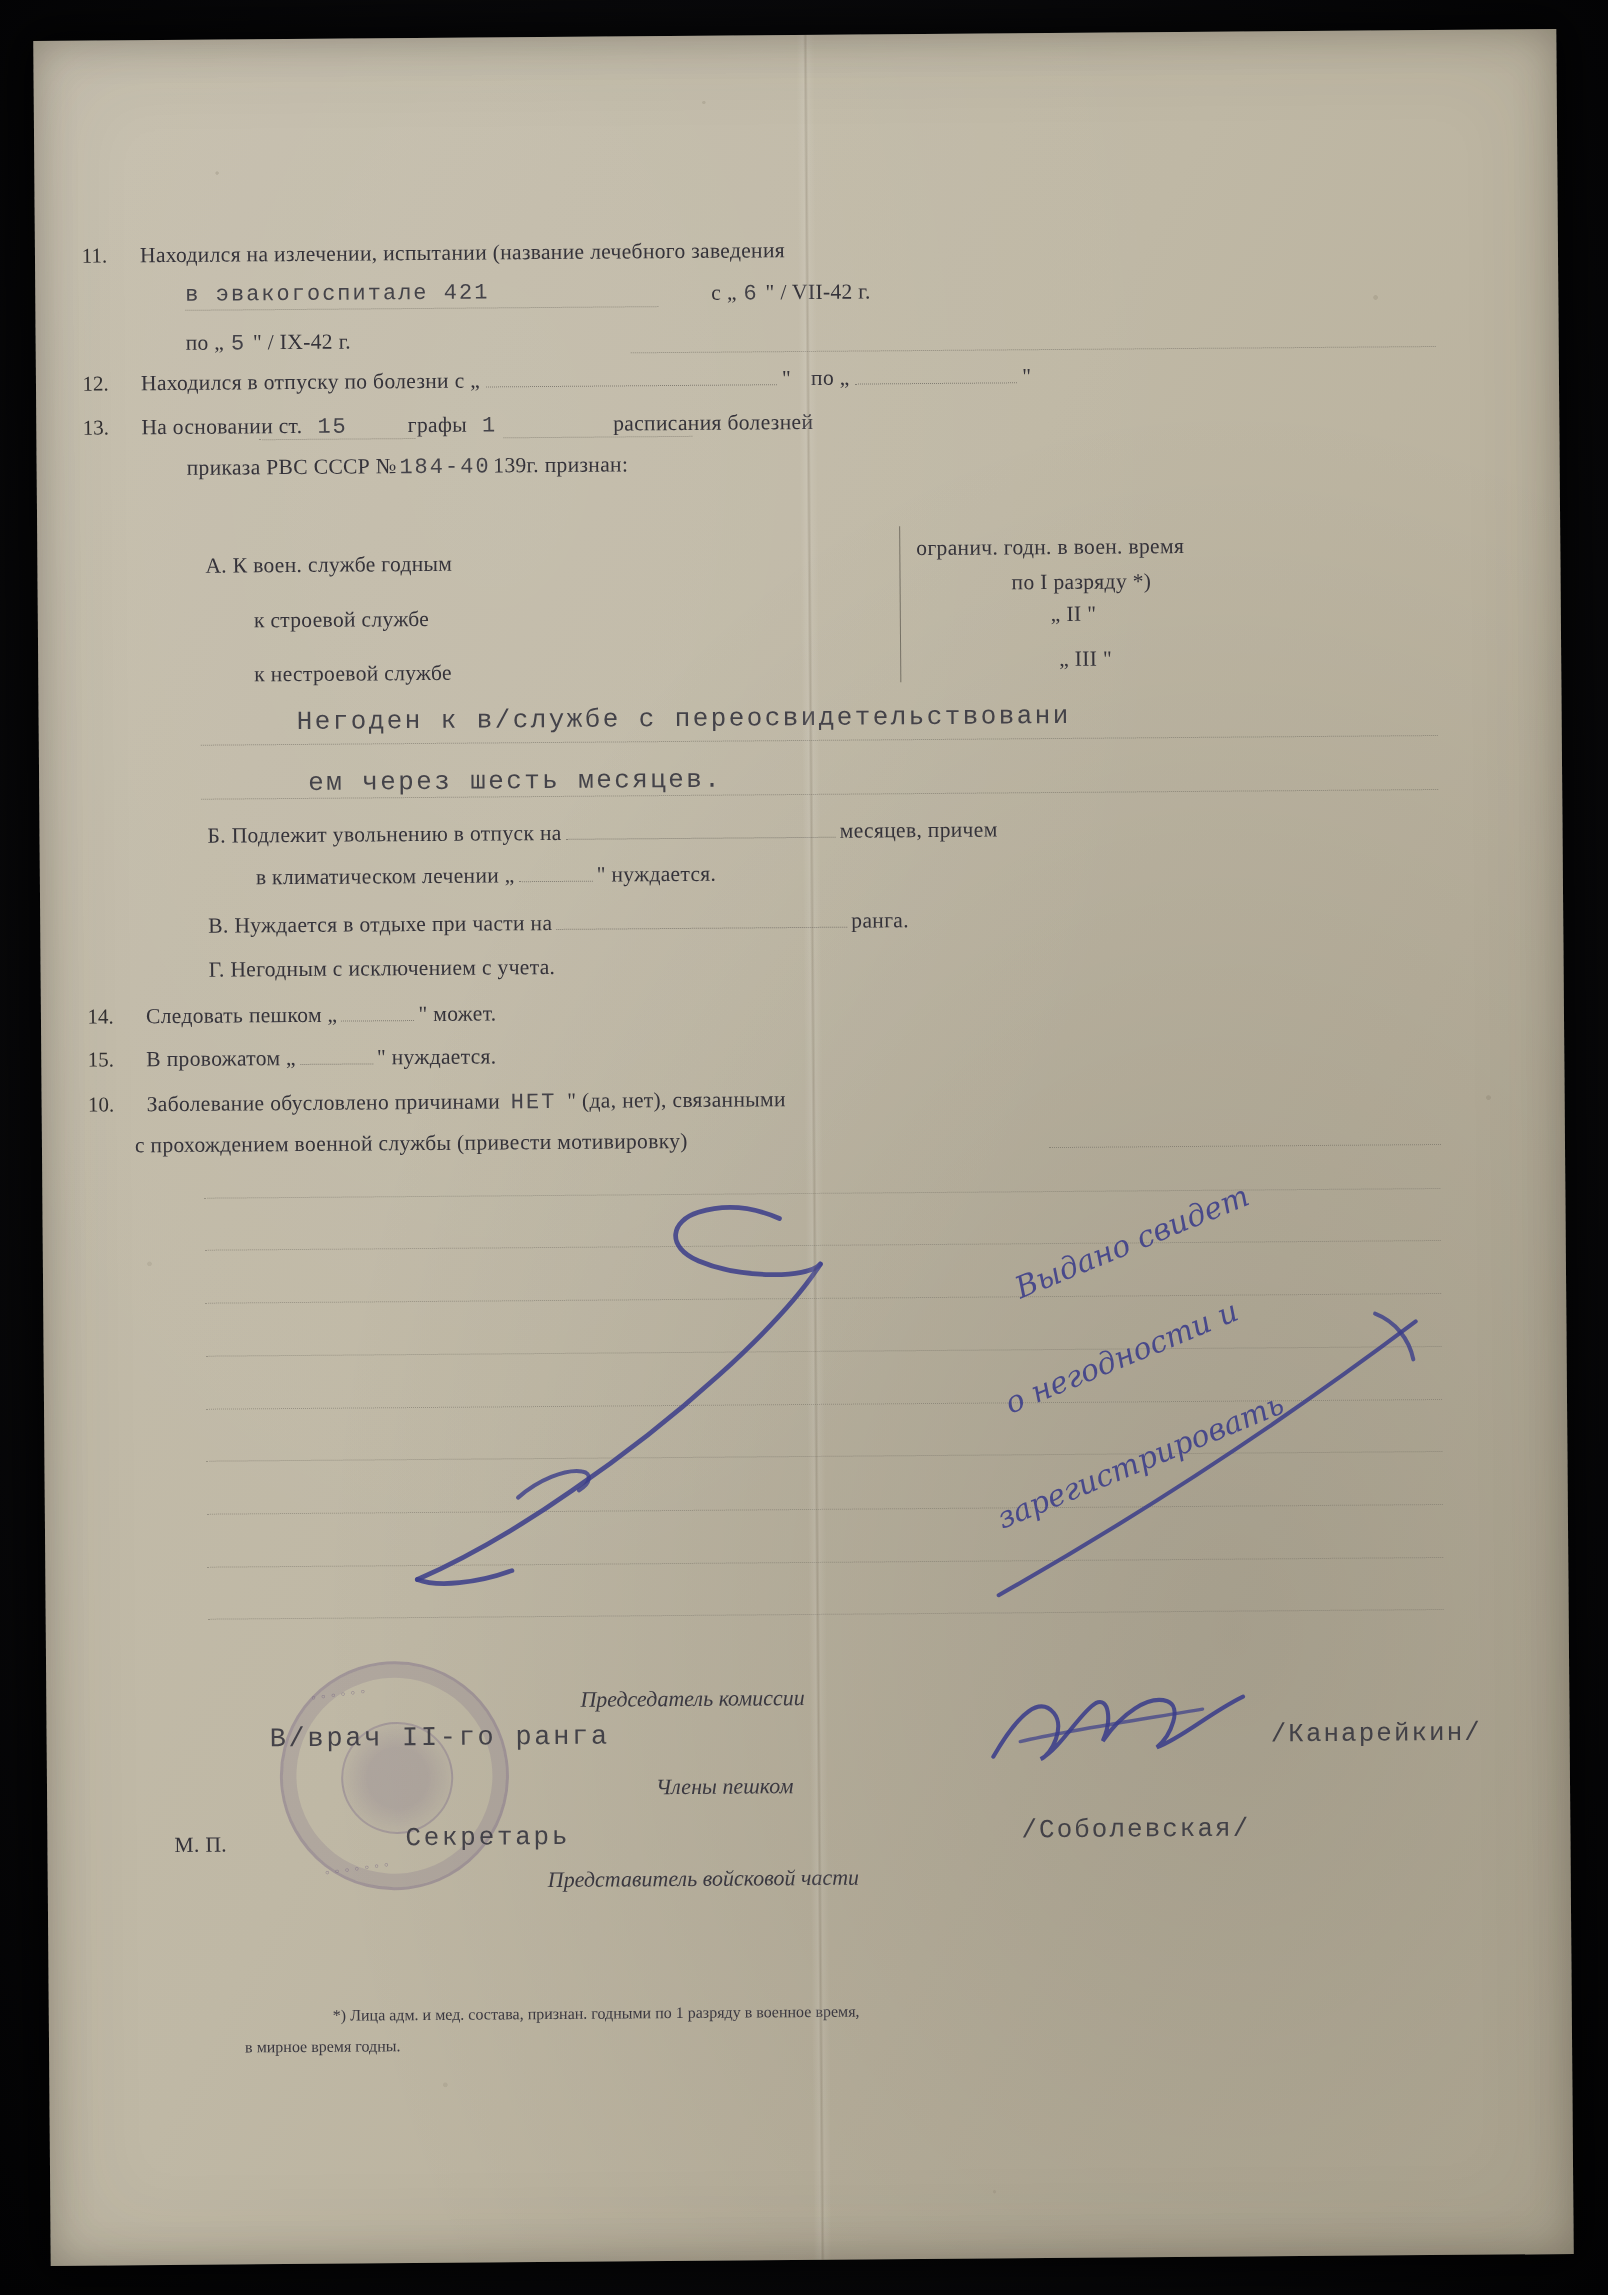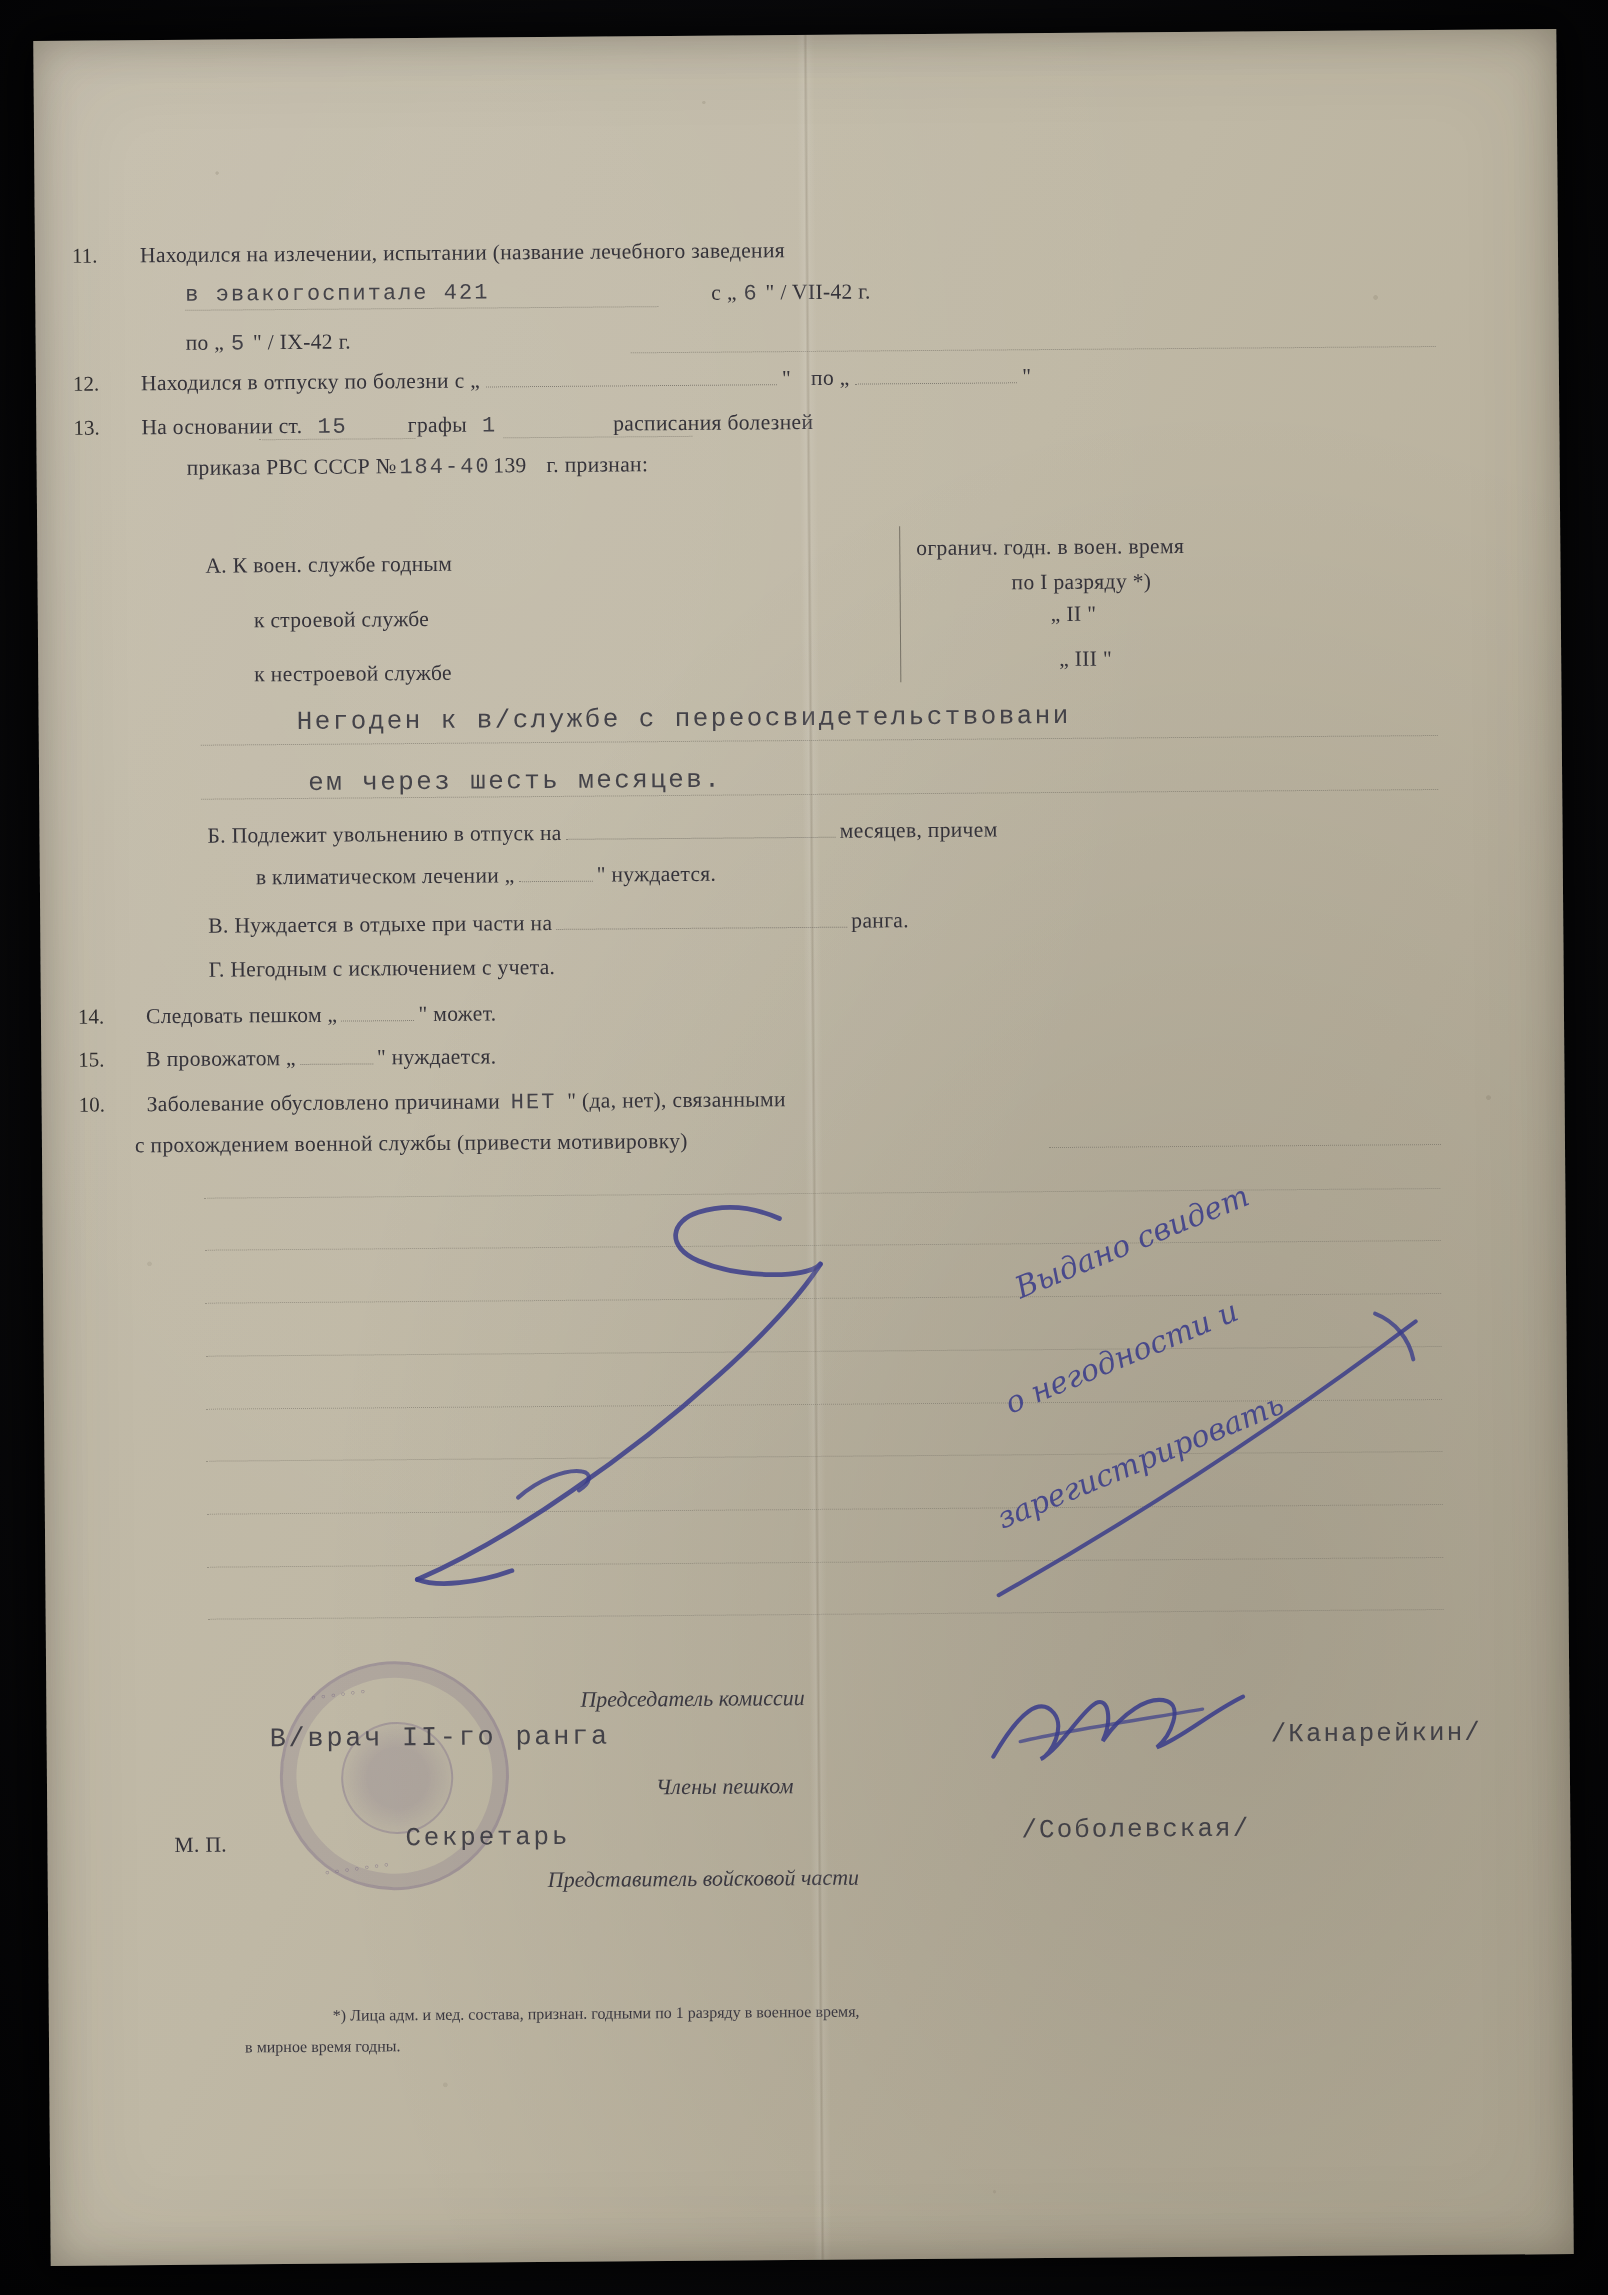--- a/index.html
+++ b/index.html
@@ -90,21 +90,21 @@
 
   .row {
     position: absolute;
     display: flex;
     align-items: baseline;
     white-space: nowrap;
   }
   .num {
     display: inline-block;
     width: 45px;
-    text-align: left;
+    text-align: center;
     font-size: 21px;
     color: #333132;
   }
   .prn {  
     font-family: "Liberation Serif", serif;
     font-size: 21.6px;
     letter-spacing: 0.3px;
     color: #35333a;
   }
 
@@ -255,21 +255,21 @@
       <span class="tw" style="margin:0 15px;">1</span>
       <span class="prn" style="margin-left:101px;">расписания болезней</span>
     </div>
     <div class="rule" style="left:223px; top:400px; width:156px;"></div>
     <div class="rule" style="left:467px; top:400px; width:189px;"></div>
 
     <div class="row" style="left:150px; top:416px;">
       <span class="prn">приказа РВС СССР №</span>
       <span class="tw" style="margin:0 2.7px;">184-40</span>
       <span class="prn">139</span>
-      <span class="prn" style="margin-left:20px;">г. признан:</span>
+      <span class="prn" style="">г. признан:</span>
     </div>
 
     <div class="vbar" style="left:862px; top:492px; height:156px;"></div>
 
     <div class="row" style="left:168px; top:514px;">
       <span class="prn">А. К воен. службе  годным</span>
     </div>
     <div class="row" style="left:879px; top:502px;">
       <span class="prn">огранич. годн. в воен. время</span>
     </div>

